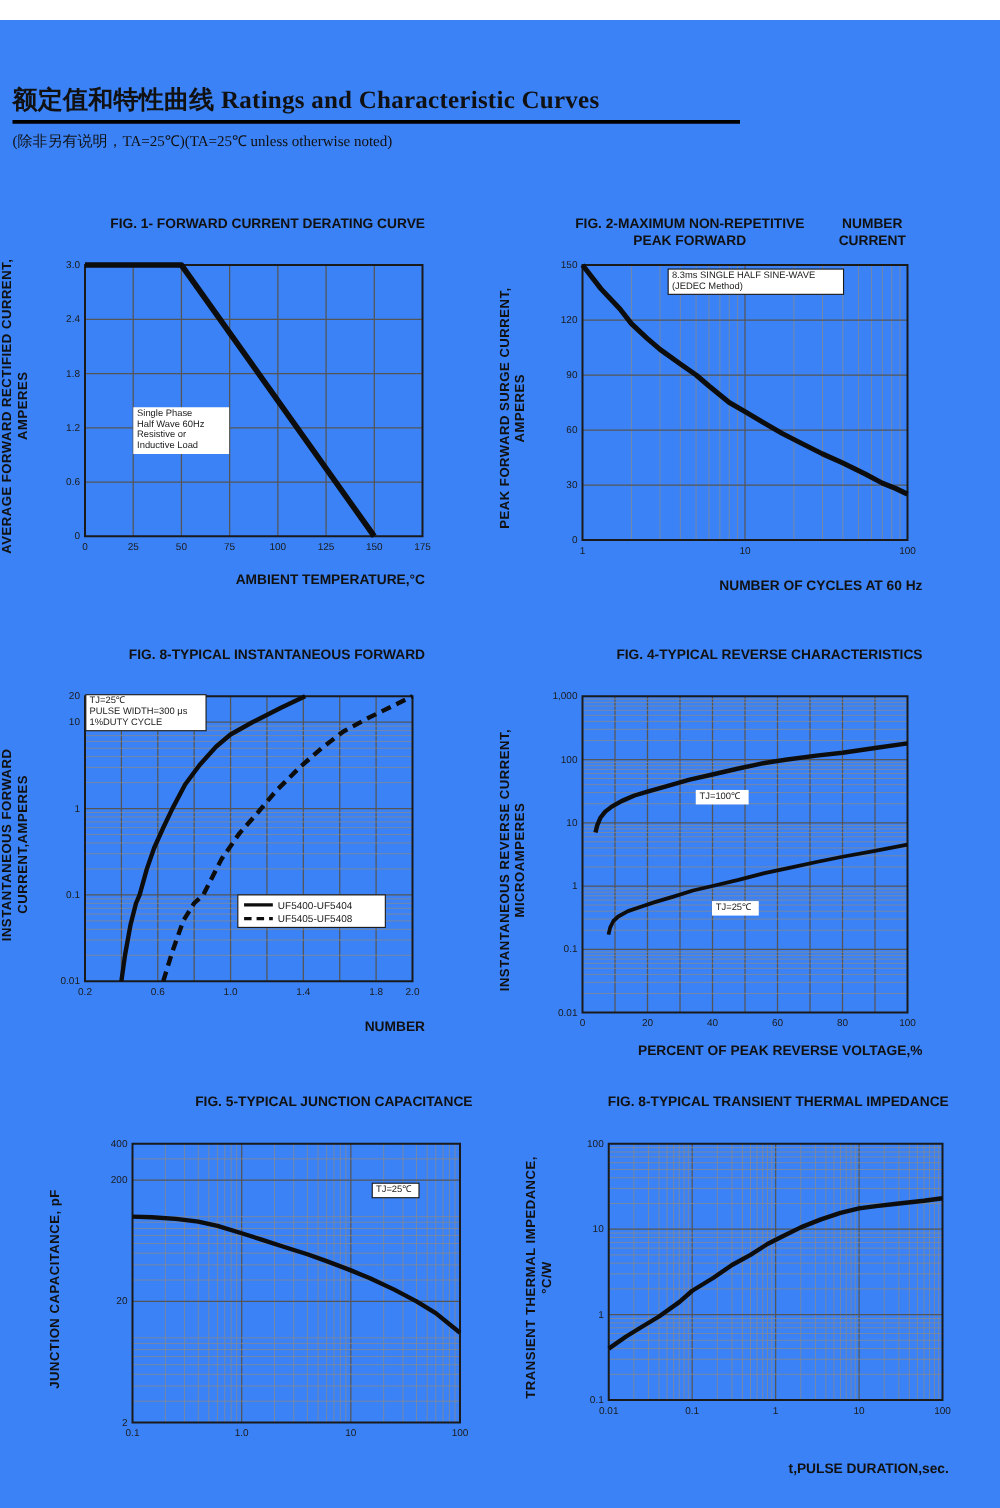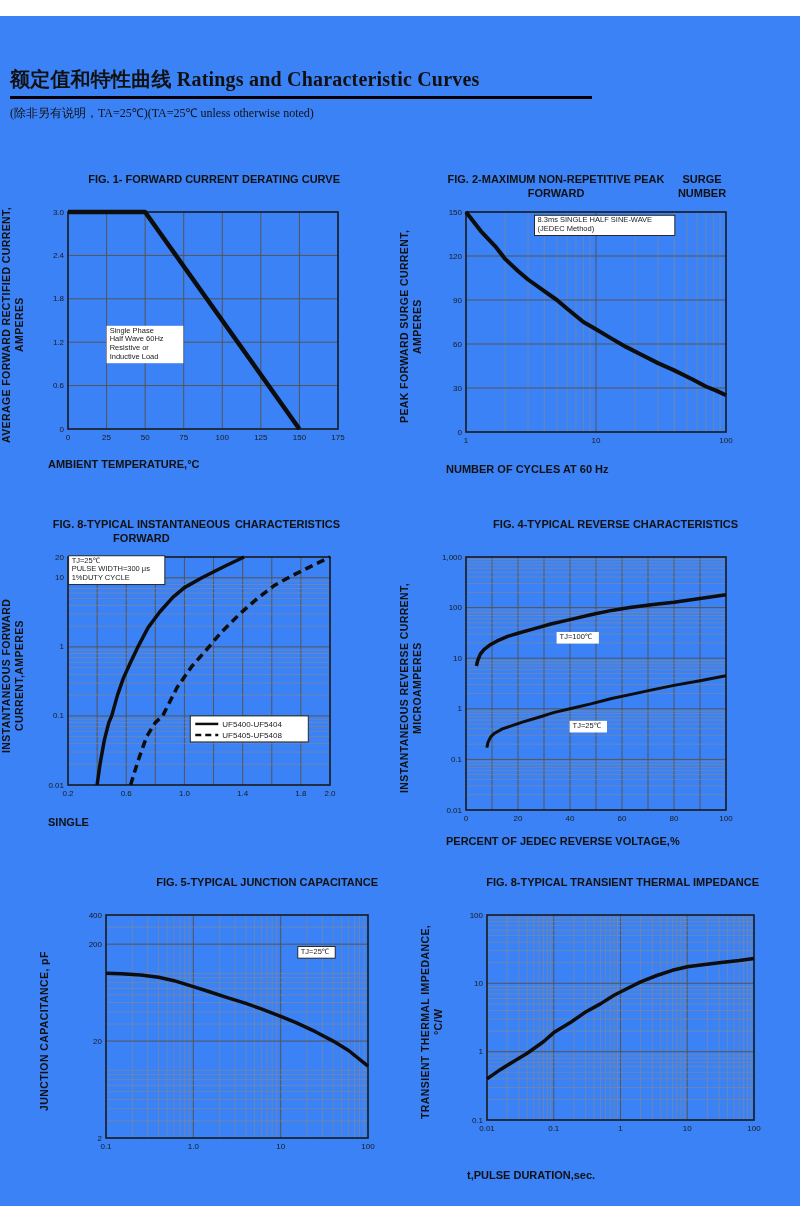--- a/index.html
+++ b/index.html
@@ -13,21 +13,21 @@
   .row{display:flex;}
   .row1{margin-top:50px;}
   .row2{margin-top:40px;}
   .row3{margin-top:26px;padding-left:38px;}
   .figure{width:398px;display:flex;flex-direction:column;}
   .fig-head{margin-left:48px;width:292px;min-height:30px;display:flex;flex-direction:row;
         justify-content:flex-end;text-align:center;font-weight:bold;font-size:11px;line-height:1.3;}
   .fig-body{display:flex;margin-top:3px;}
   .ylab{writing-mode:vertical-rl;transform:rotate(180deg);font-weight:bold;font-size:10.5px;
         line-height:1.2;text-align:center;letter-spacing:0.4px;width:36px;flex:none;}
-  .fig-xlabel{margin-left:48px;width:292px;text-align:left;font-weight:bold;font-size:11px;line-height:1.35;}
+  .fig-xlabel{margin-left:48px;width:292px;text-align:right;font-weight:bold;font-size:11px;line-height:1.35;}
   .xm1{margin-top:12px}.xm2{margin-top:14px}.xm3{margin-top:14px}
   .xm4{margin-top:8px}.xm5{margin-top:4px}.xm6{margin-top:32px}
   svg text{font-family:"Liberation Sans",sans-serif;}
 </style>
 </head>
 <body>
 
 <div class="page">
 
   <div class="header">
@@ -83,21 +83,21 @@
           </svg>
       </div>
       <div class="fig-xlabel xm1">
         <div>AMBIENT TEMPERATURE,°C</div>
         <div></div>
       </div>
     </div>
     <div class="figure">
       <div class="fig-head">
         <div>FIG. 2-MAXIMUM NON-REPETITIVE PEAK FORWARD</div>
-        <div>SURGE NUMBER</div>
+        <div>NUMBER CURRENT</div>
       </div>
       <div class="fig-body">
         <div class="ylab">
           <div>PEAK  FORWARD SURGE CURRENT,</div>
           <div>AMPERES</div>
         </div>
         <svg width="302" height="243">
             <g transform="translate(32,7)">
               <line x1="39.133899436317556" y1="0" x2="39.133899436317556" y2="220" stroke="#8a8a8a" stroke-width="0.6"></line>
               <line x1="62.02576311355612" y1="0" x2="62.02576311355612" y2="220" stroke="#8a8a8a" stroke-width="0.6"></line>
@@ -141,21 +141,20 @@
         <div>NUMBER OF CYCLES AT 60 Hz</div>
         <div></div>
       </div>
     </div>
   </div>
 
   <div class="row row2">
     <div class="figure">
       <div class="fig-head">
         <div>FIG. 8-TYPICAL INSTANTANEOUS FORWARD</div>
-        <div>CHARACTERISTICS</div>
       </div>
       <div class="fig-body">
         <div class="ylab">
           <div>INSTANTANEOUS FORWARD</div>
           <div>CURRENT,AMPERES</div>
         </div>
         <svg width="304" height="251">
             <g transform="translate(32,7)">
               <line x1="29.111111111111114" y1="0" x2="29.111111111111114" y2="228" stroke="#555555" stroke-width="1"></line>
               <line x1="58.22222222222222" y1="0" x2="58.22222222222222" y2="228" stroke="#555555" stroke-width="1"></line>
@@ -212,21 +211,21 @@
               <text x="3.638888888888888" y="22.97047156664375" text-anchor="start" font-size="7.5" fill="#1a1a1a">1%DUTY CYCLE</text>
               <rect x="122.26666666666667" y="158.93064882794582" width="118" height="26" fill="#ffffff" stroke="#1a1a1a" stroke-width="0.9"></rect>
               <line x1="127.26666666666667" y1="166.93064882794582" x2="150.26666666666665" y2="166.93064882794582" stroke="#0d0d0d" stroke-width="2.5"></line>
               <text x="154.26666666666665" y="169.93064882794582" text-anchor="start" font-size="8" fill="#1a1a1a">UF5400-UF5404</text>
               <line x1="127.26666666666667" y1="177.93064882794582" x2="150.26666666666665" y2="177.93064882794582" stroke="#0d0d0d" stroke-width="2.5" stroke-dasharray="6 4"></line>
               <text x="154.26666666666665" y="180.93064882794582" text-anchor="start" font-size="8" fill="#1a1a1a">UF5405-UF5408</text>
             </g>
           </svg>
       </div>
       <div class="fig-xlabel xm3">
-        <div>SINGLE</div>
+        <div>NUMBER</div>
       </div>
     </div>
     <div class="figure">
       <div class="fig-head">
         <div>FIG. 4-TYPICAL REVERSE CHARACTERISTICS</div>
         <div></div>
       </div>
       <div class="fig-body">
         <div class="ylab">
           <div>INSTANTANEOUS REVERSE CURRENT,</div>
@@ -303,21 +302,21 @@
               <polyline points="10.4,109.0 11.7,103.5 14.3,97.2 18.2,92.3 23.4,88.3 31.2,83.9 41.6,79.4 52.0,76.3 67.6,71.9 85.8,66.7 104.0,62.6 124.8,57.8 145.6,53.4 163.8,50.6 187.2,47.5 208.0,45.2 234.0,41.4 260.0,37.7" fill="none" stroke="#0d0d0d" stroke-width="3.5" stroke-linejoin="round"></polyline>
               <polyline points="20.8,190.7 22.1,185.1 24.7,179.8 28.6,176.2 36.4,171.9 46.8,168.4 57.2,164.9 72.8,160.3 88.4,155.4 104.0,151.8 124.8,146.9 145.6,141.5 166.4,137.1 187.2,132.6 208.0,128.4 234.0,123.7 260.0,118.7" fill="none" stroke="#0d0d0d" stroke-width="3" stroke-linejoin="round"></polyline>
               <rect x="90.6" y="74.96131116939273" width="42.300000000000004" height="11.6" fill="#ffffff" stroke="none" stroke-width="0.9"></rect>
               <text x="93.6" y="81.96131116939273" text-anchor="start" font-size="7.5" fill="#1a1a1a">TJ=100℃</text>
               <rect x="103.6" y="163.86358590586624" width="37.400000000000006" height="11.6" fill="#ffffff" stroke="none" stroke-width="0.9"></rect>
               <text x="106.6" y="170.86358590586624" text-anchor="start" font-size="7.5" fill="#1a1a1a">TJ=25℃</text>
             </g>
           </svg>
       </div>
       <div class="fig-xlabel xm4">
-        <div>PERCENT OF JEDEC REVERSE VOLTAGE,%</div>
+        <div>PERCENT OF PEAK REVERSE VOLTAGE,%</div>
         <div></div>
       </div>
     </div>
   </div>
 
   <div class="row row3">
     <div class="figure">
       <div class="fig-head">
         <div>FIG. 5-TYPICAL JUNCTION CAPACITANCE</div>
         <div></div>

